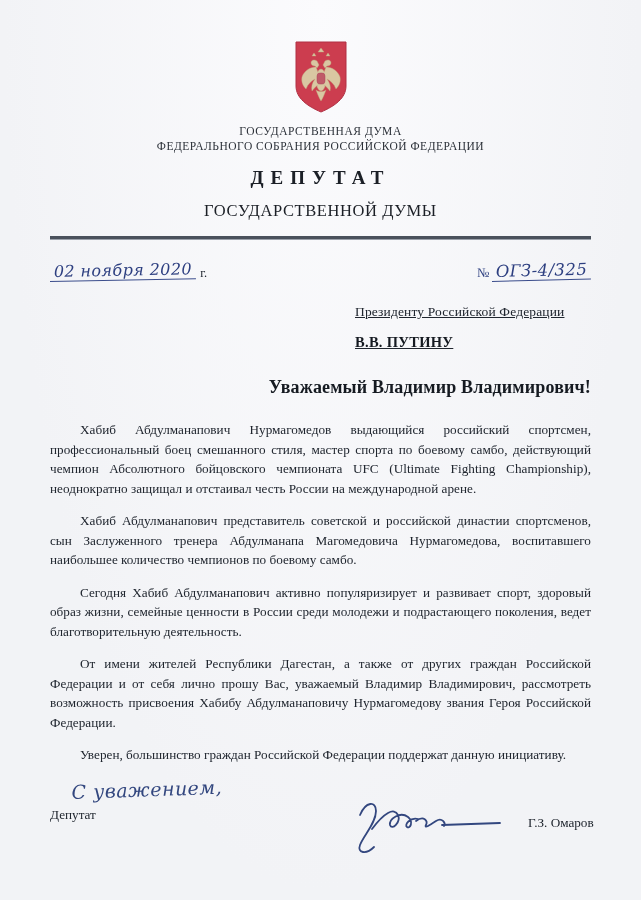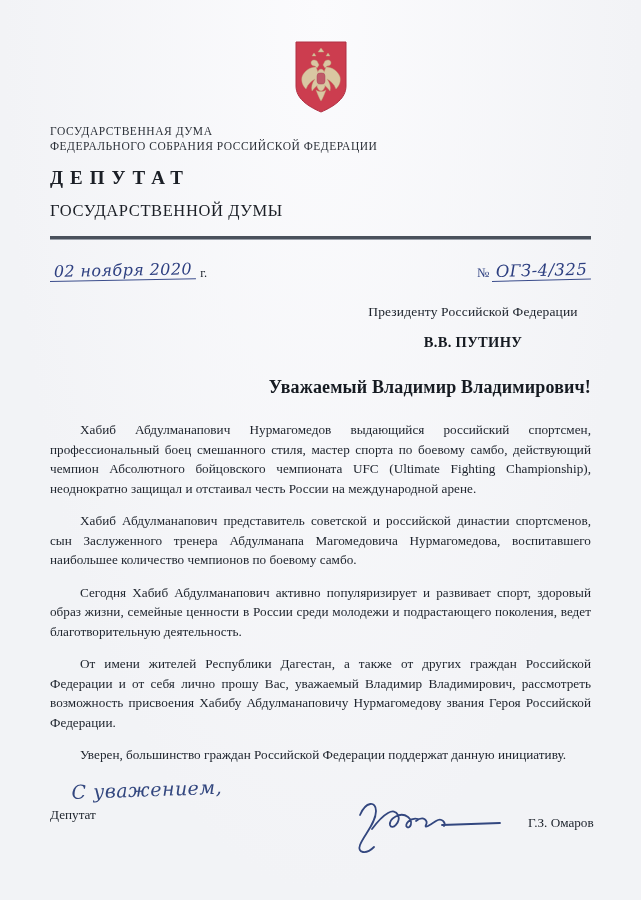--- a/index.html
+++ b/index.html
@@ -34,21 +34,21 @@
   }
   .emblem {
     position: relative;
     width: 56px;
     height: 74px;
   }
   .emblem svg { display: block; width: 56px; height: 74px; }
 
   
   .org-header {
-    text-align: left;
+    text-align: center;
     margin-top: 10px;
   }
   .org-line {
     font-family: "Liberation Serif", "DejaVu Serif", serif;
     font-size: 11.5px;
     letter-spacing: 0.55px;
     line-height: 15px;
     color: #2b3038;
     white-space: nowrap;
   }
@@ -113,22 +113,23 @@
   .meta-prefix {
     font-size: 13px;
     color: #2d3f80;
     padding-right: 2px;
     padding-bottom: 1px;
   }
 
   
   .addressee {
     margin-top: 22px;
-    text-align: center;
+    text-align: left;
     padding-left: 305px;
+    text-decoration: underline;
   }
   .addressee .to {
     font-size: 13.5px;
     letter-spacing: 0.15px;
     color: #20262f;
   }
   .addressee .name {
     font-size: 14.5px;
     font-weight: bold;
     margin-top: 14px;

